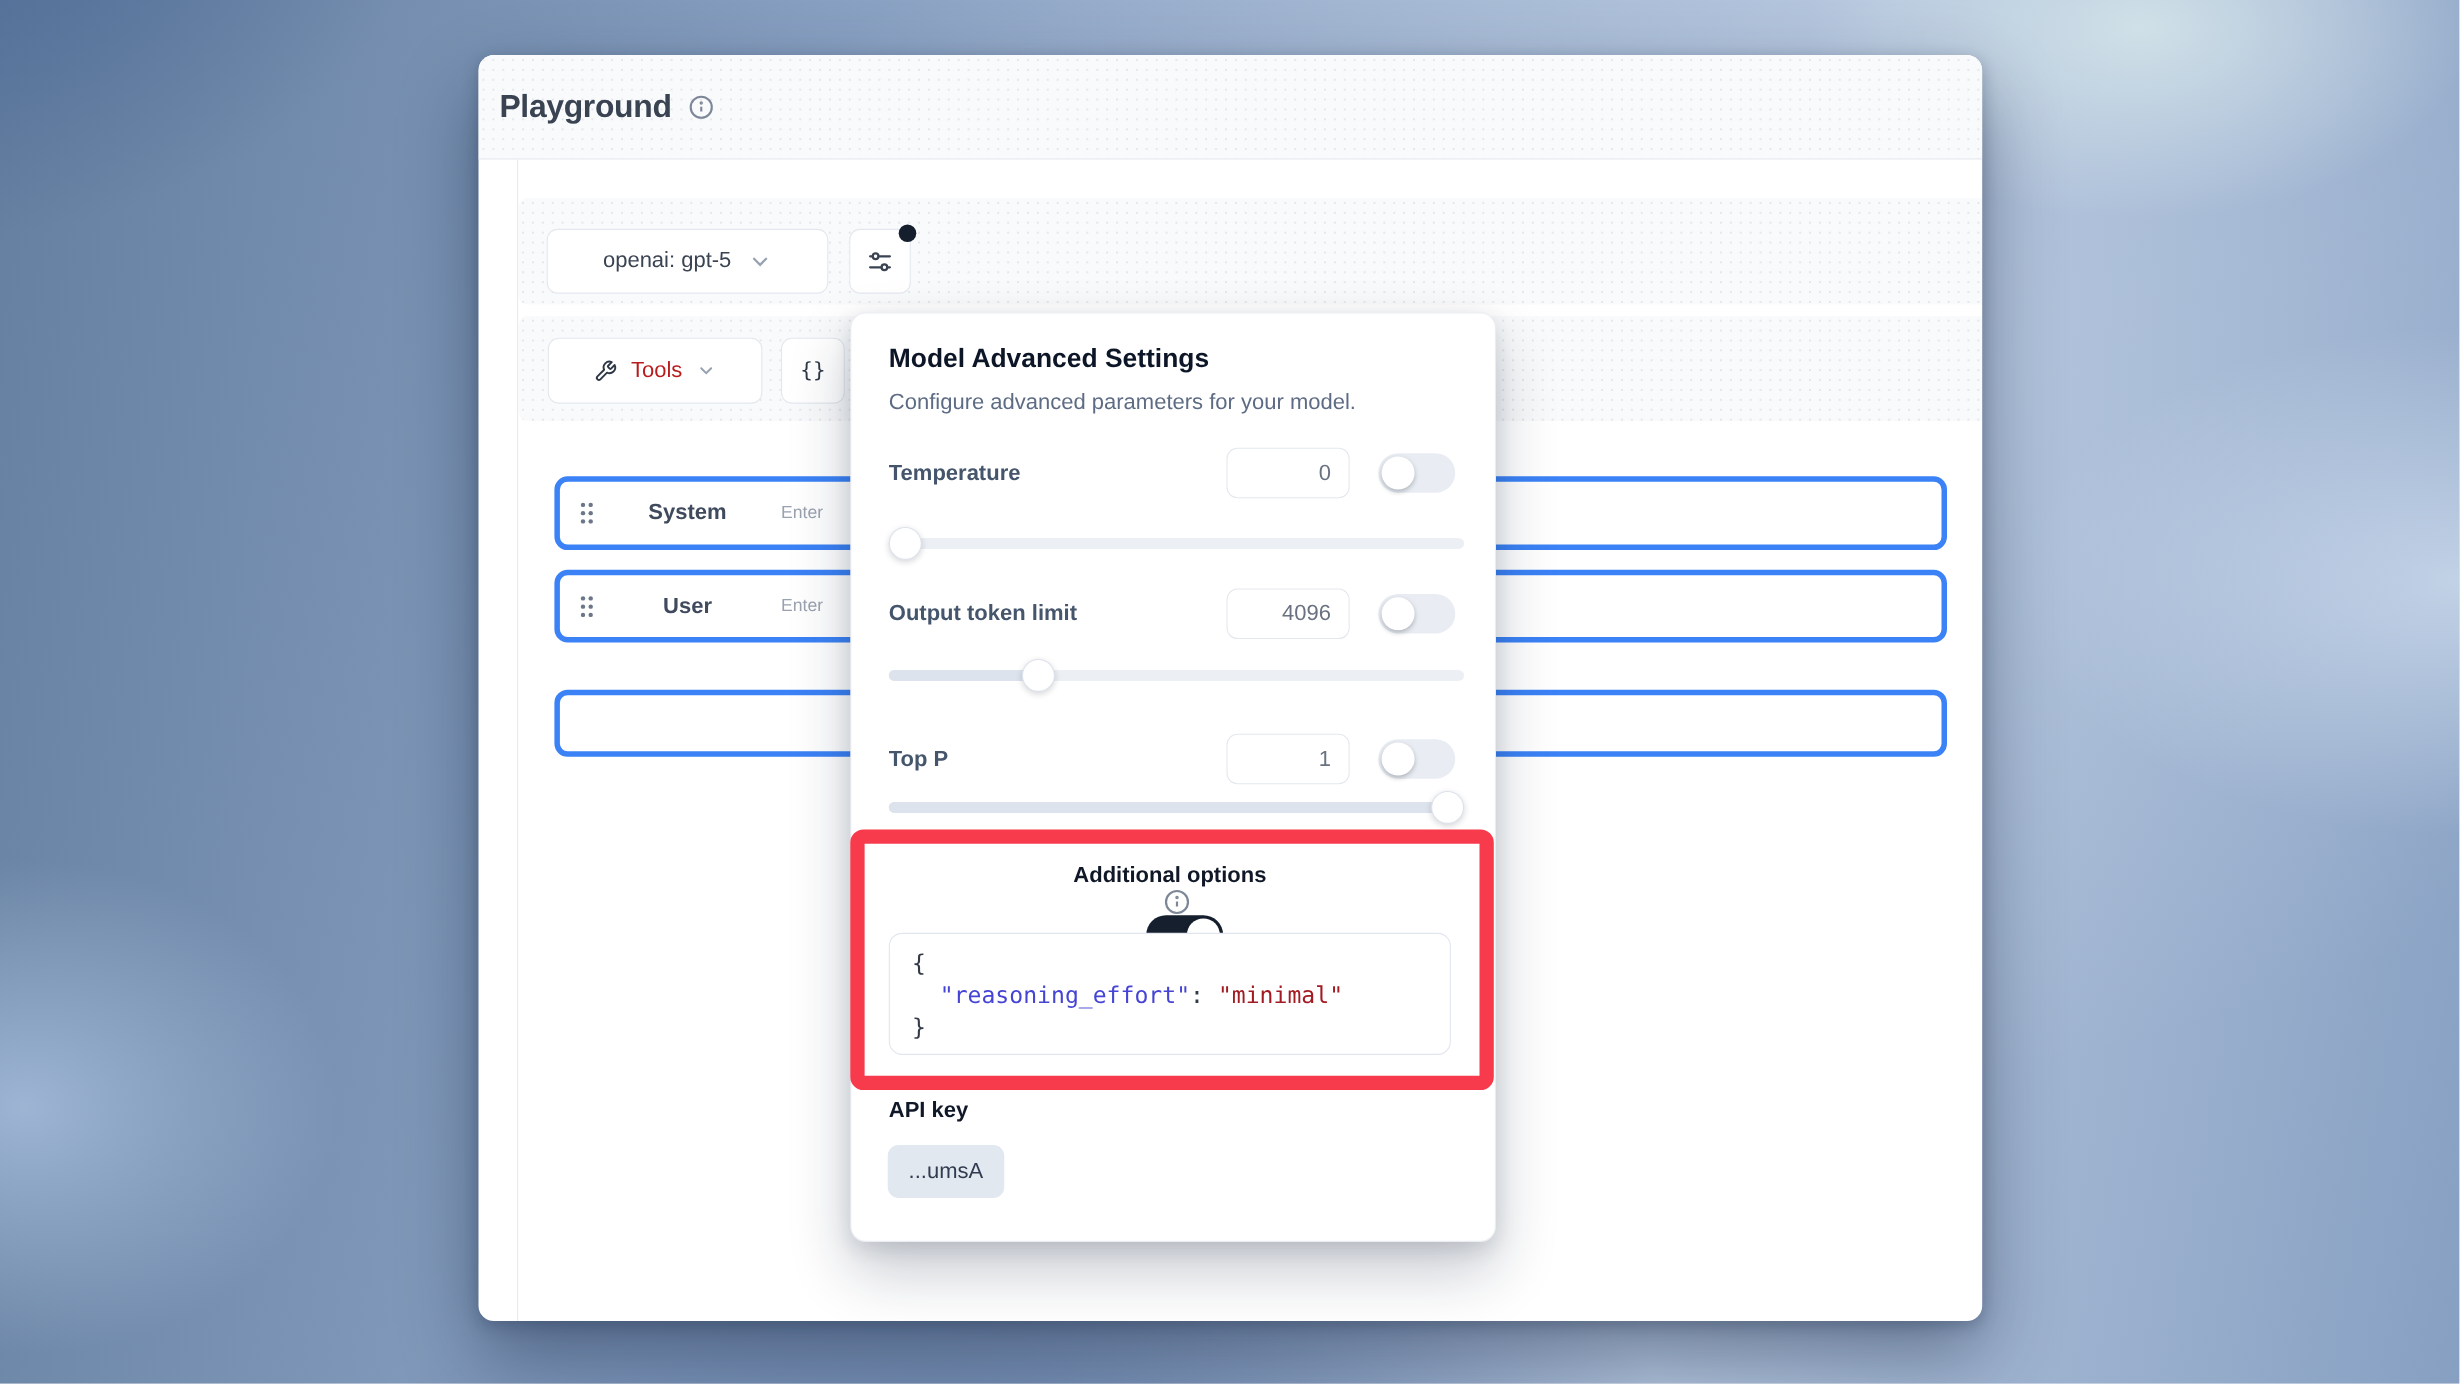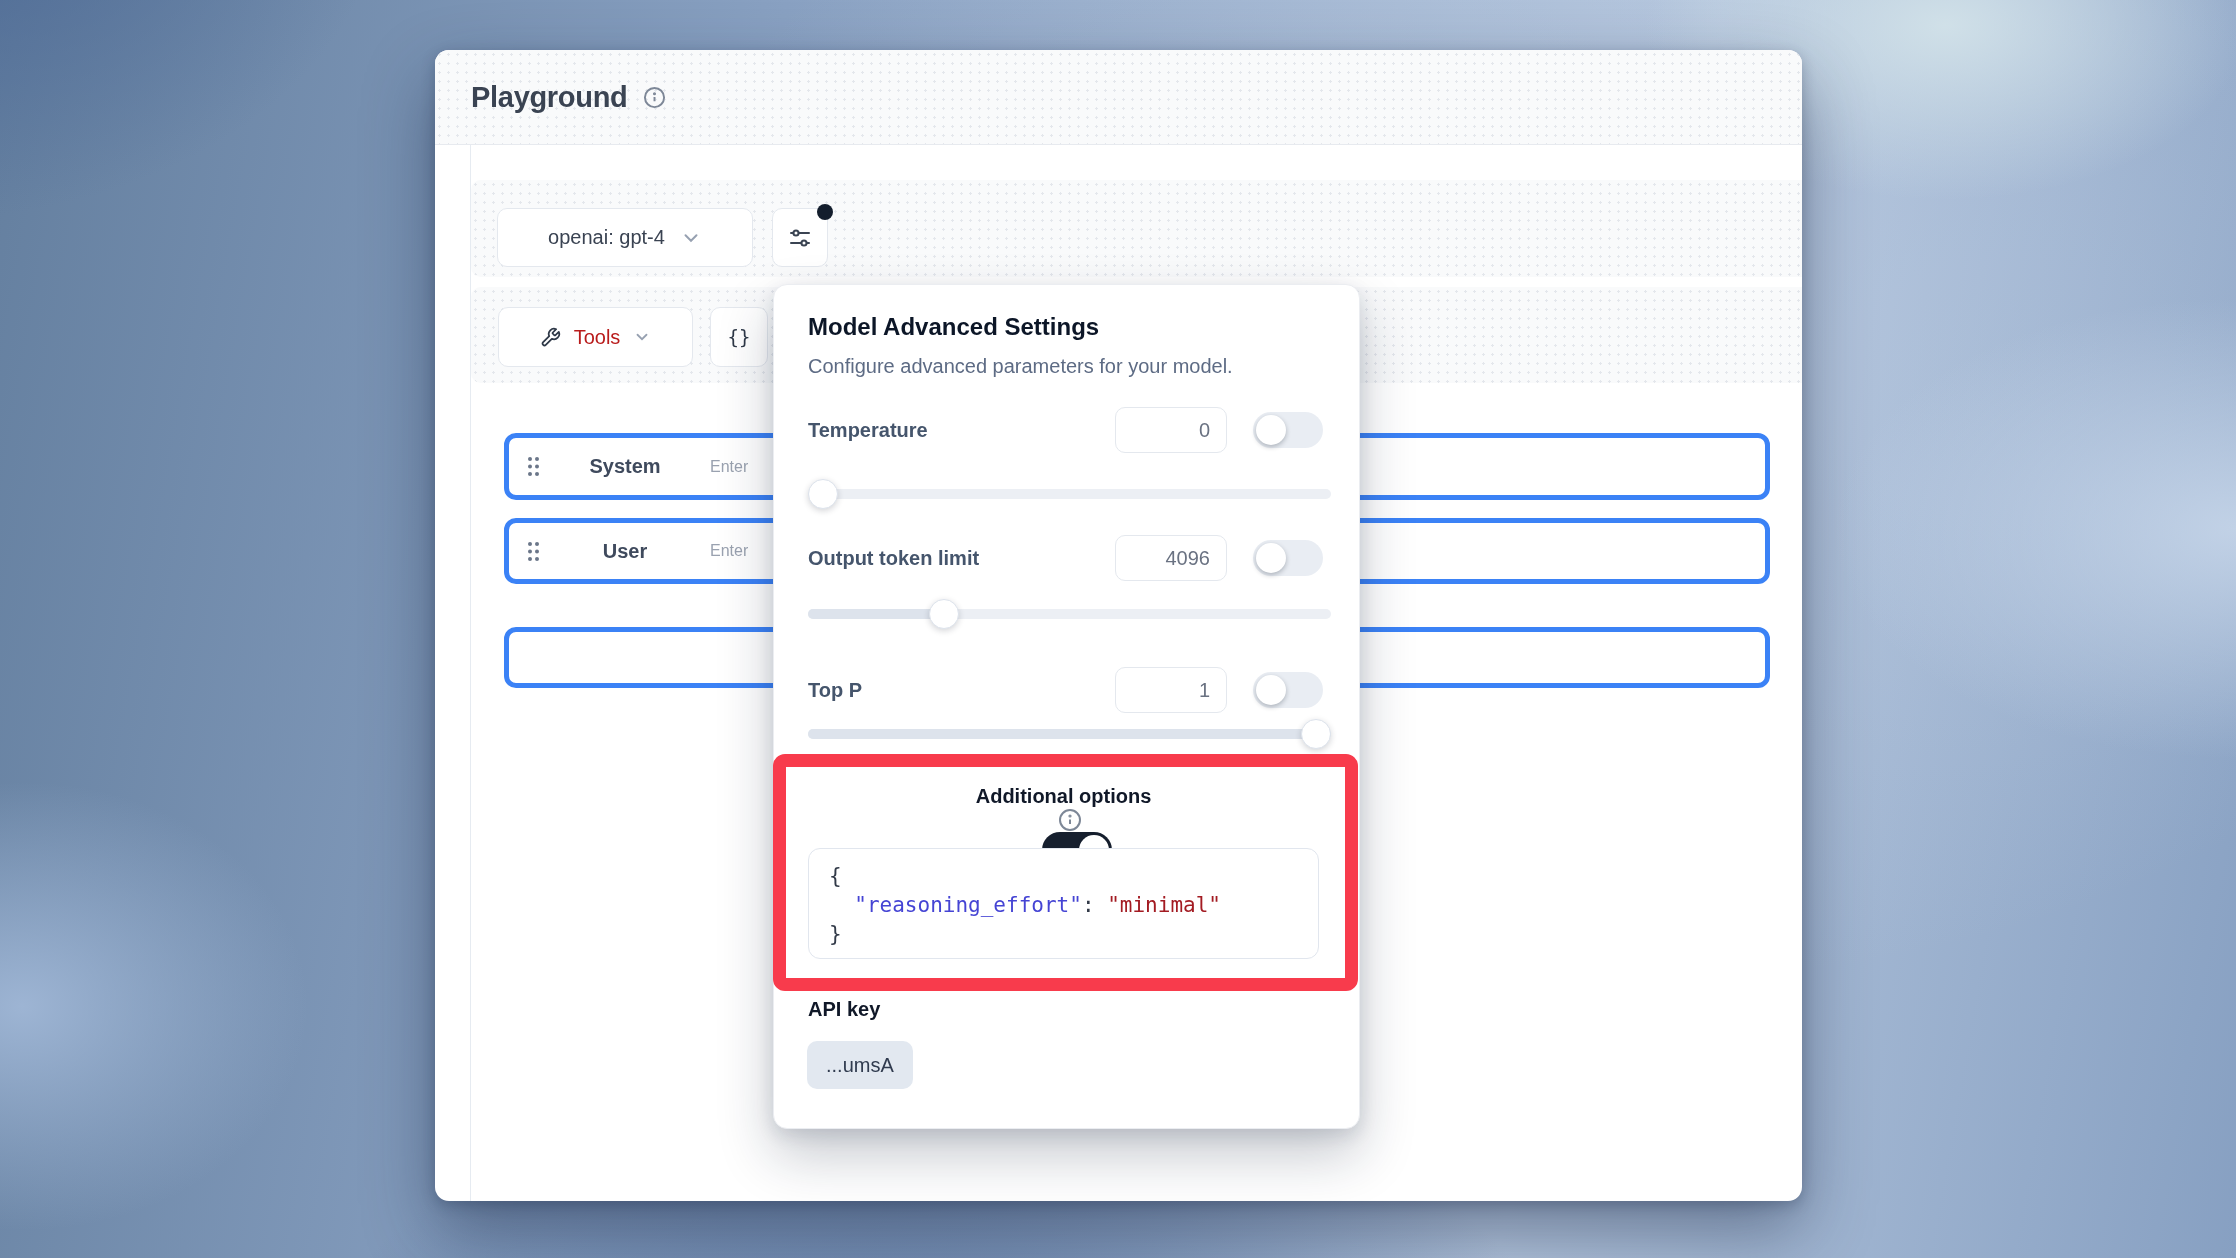--- a/index.html
+++ b/index.html
@@ -27,21 +27,21 @@
     box-shadow:0 30px 70px rgba(20,34,62,.45), 0 4px 14px rgba(20,34,62,.25);
   }
   .dotbg{
     background-color:#f9fafb;
     background-image:radial-gradient(circle,#e4e7ec 1.2px, rgba(228,231,236,0) 1.4px);
     background-size:9px 9px;
   }
   .app-header{
     position:absolute;left:0;top:0;right:0;height:95px;
     border-bottom:1px solid #e7eaef;
-    display:flex;align-items:center;padding-left:36px;box-sizing:border-box;
+    display:flex;align-items:center;padding-left:19px;box-sizing:border-box;
   }
   .app-title{font-size:29px;font-weight:700;color:#3a4352;letter-spacing:-.3px;}
   .info-icon{
     display:inline-block;margin-left:15px;color:#7d8797;flex:0 0 auto;
   }
   .content{position:absolute;left:0;top:95px;right:0;bottom:0;}
   .panel-divider{position:absolute;left:35px;top:0;bottom:0;width:1px;background:#e6ebf1;}
   .band{position:absolute;left:36px;right:0;border-radius:10px 0 0 10px;}
   .band1{top:35px;height:97px;}
   .band2{top:142px;height:96px;}
@@ -149,21 +149,21 @@
     </span>
   </div>
 
   <div class="content">
     <div class="panel-divider"></div>
 
     <div class="band band1 dotbg"></div>
     <div class="band band2 dotbg"></div>
 
     <div class="btn model-btn">
-      <span>openai: gpt-4</span>
+      <span>openai: gpt-5</span>
       <span class="chev">
         <svg width="22" height="22" viewBox="0 0 24 24" fill="none" stroke="currentColor" stroke-width="2.2" stroke-linecap="round">
             <polyline points="6,9 12,15 18,9"></polyline>
           </svg>
       </span>
     </div>
 
     <div class="btn settings-btn">
       <span>
         <svg width="24" height="24" viewBox="0 0 24 24" fill="none" stroke="#3a4352" stroke-width="2" stroke-linecap="round">

